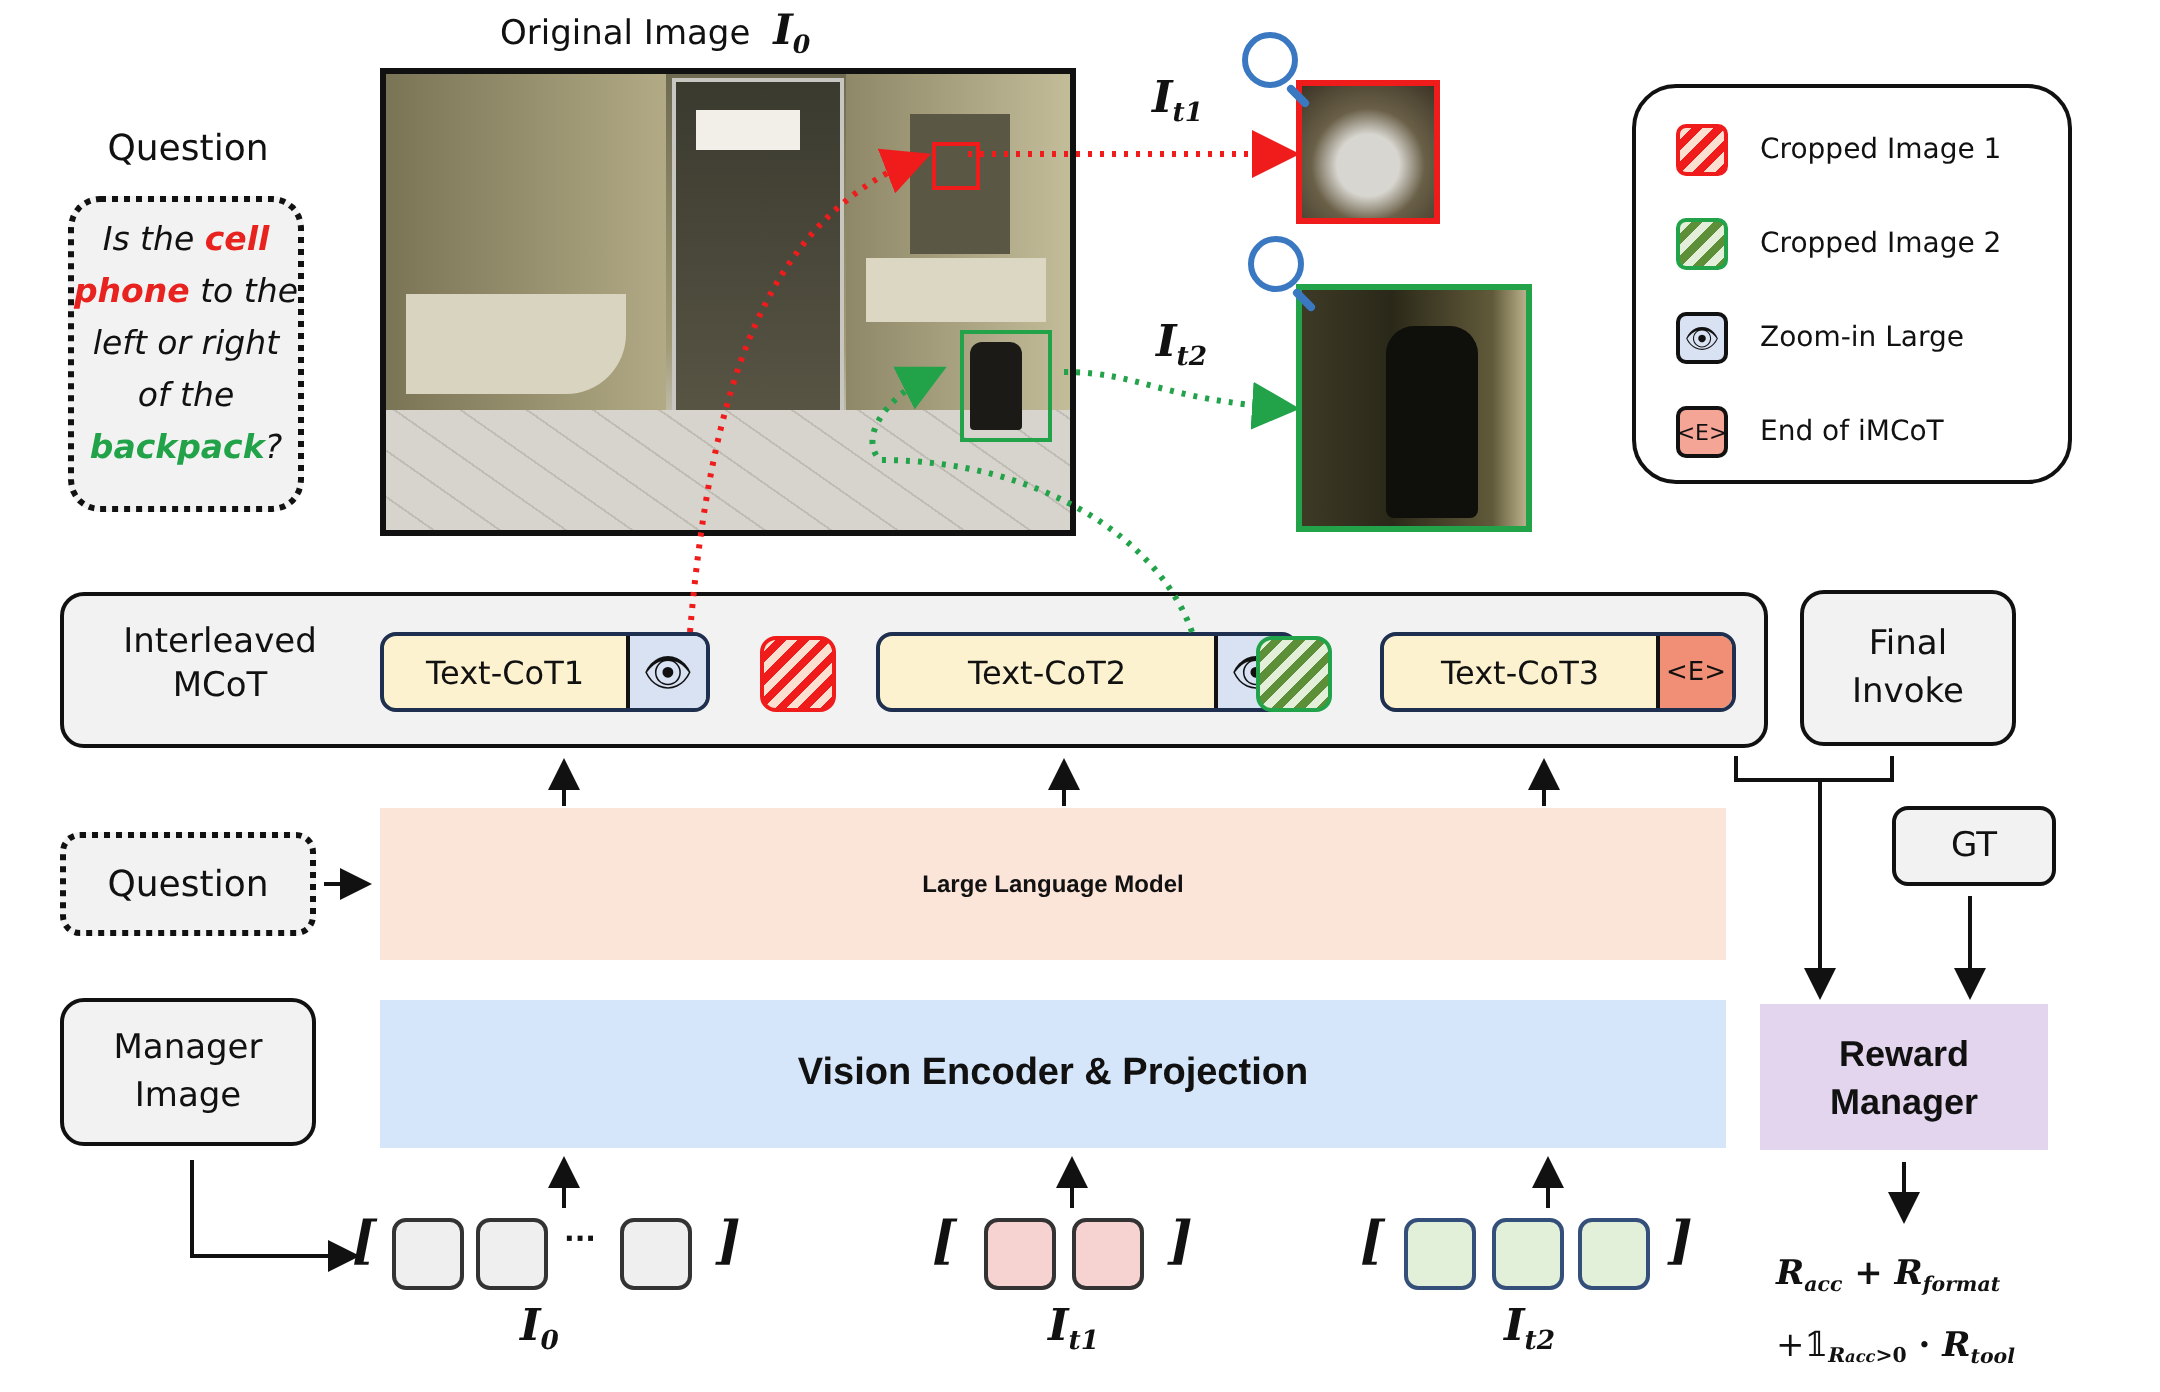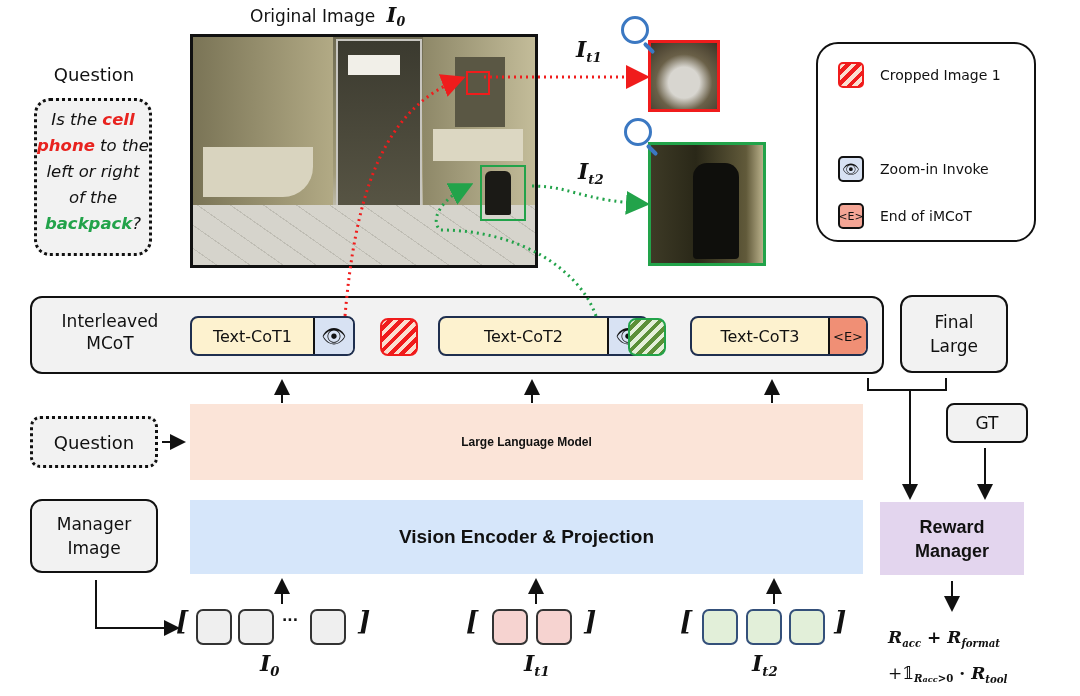--- a/index.html
+++ b/index.html
@@ -111,23 +111,27 @@
 <div class="abs mag" style="left:621px;top:16px;"></div>
 <div class="abs mag-handle" style="left:642px;top:46px;"></div>
 <div class="abs mag" style="left:624px;top:118px;"></div>
 <div class="abs mag-handle" style="left:645px;top:148px;"></div>
 
 <div class="abs legend">
   <div class="leg-row" style="top:16px;">
     <div class="leg-swatch hatch-red"></div>
     <span>Cropped Image 1</span>
   </div>
+  <div class="leg-row" style="top:63px;">
+    <div class="leg-swatch hatch-green"></div>
+    <span>Cropped Image 2</span>
+  </div>
   <div class="leg-row" style="top:110px;">
     <div class="leg-swatch eye-sw">👁</div>
-    <span>Zoom-in Invoke</span>
+    <span>Zoom-in Large</span>
   </div>
   <div class="leg-row" style="top:157px;">
     <div class="leg-swatch end-sw">&lt;E&gt;</div>
     <span>End of iMCoT</span>
   </div>
 </div>
 
 <div class="abs mcot"></div>
 <div class="abs mcot-label">
   <div>Interleaved</div>
@@ -143,21 +147,21 @@
     <span class="eye">👁</span>
 </div>
 <div class="abs hsq hatch-green" style="left:628px;"></div>
 <div class="abs tok" style="left:690px;width:178px;">
   <span class="txt">Text-CoT3</span>
     <span class="end">&lt;E&gt;</span>
 </div>
 <div class="abs final">
   <div>
       <div>Final</div>
-      <div>Large</div>
+      <div>Invoke</div>
     </div>
 </div>
 
 <div class="abs q2">Question</div>
 <div class="abs llm arial">Large Language Model</div>
 <div class="abs orig2">
   <div>
       <div>Manager</div>
       <div>Image</div>
     </div>

